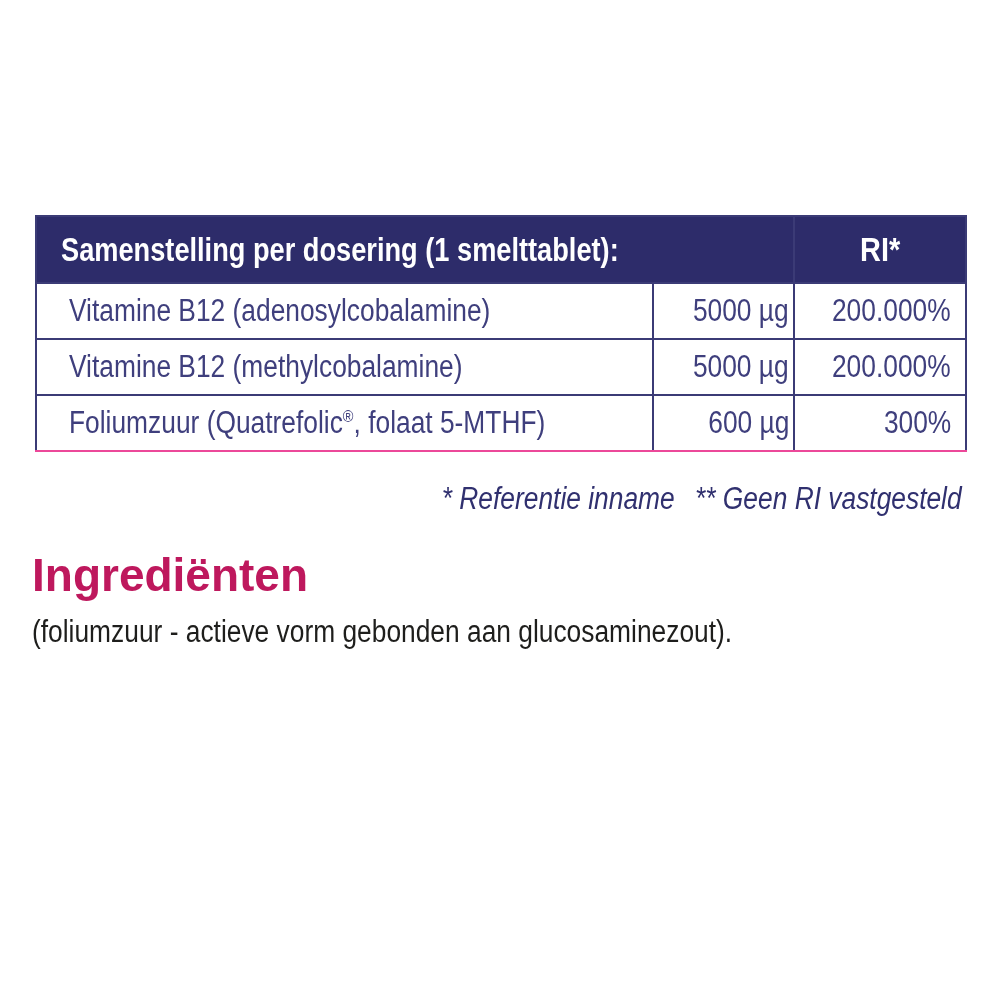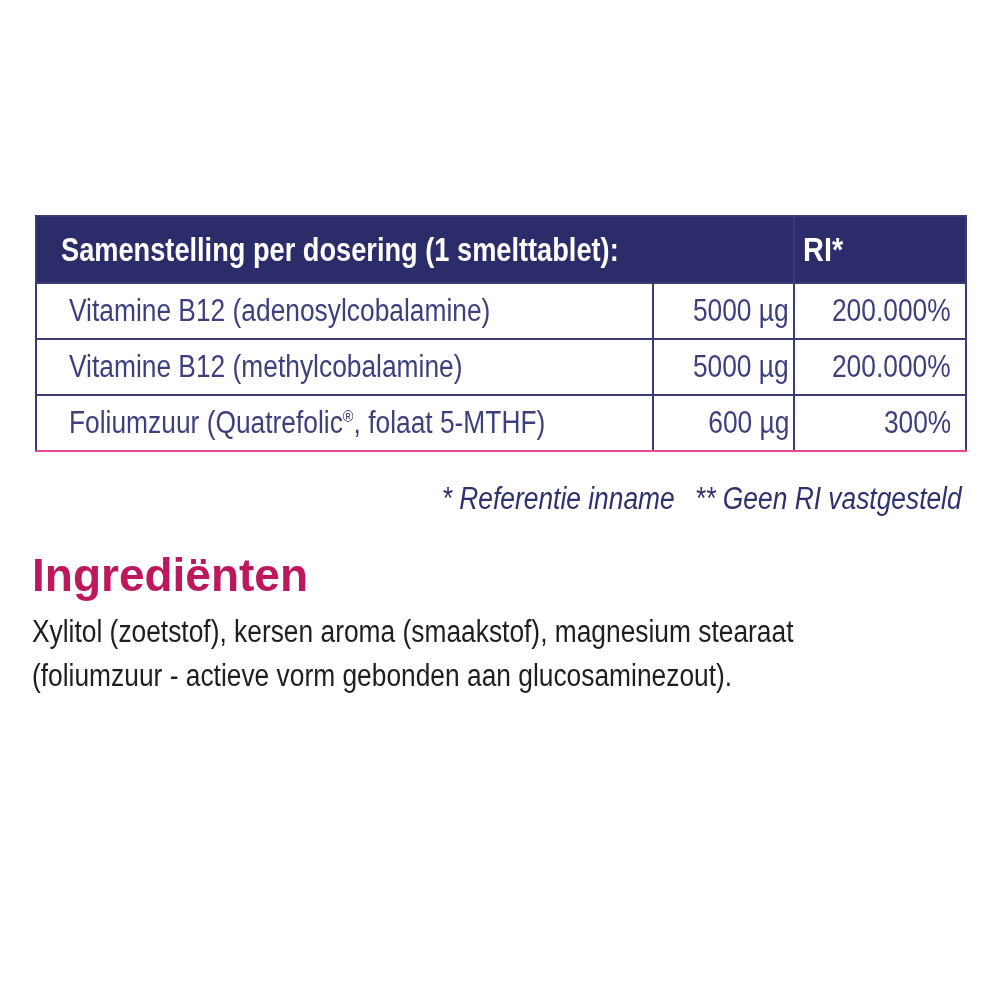--- a/index.html
+++ b/index.html
@@ -45,21 +45,21 @@
     font-size: 31px;
     vertical-align: middle;
     background: #ffffff;
   }
   tr.body-row:last-child td { border-bottom: 2px solid #ec4899; }
 
   .td-name  { text-align: left;  padding-left: 32px; }
   .td-amount{ text-align: right; padding-right: 4px; }
   .td-ri    { text-align: right; padding-right: 14px; }
   .th-title { text-align: left;  padding-left: 24px; }
-  .th-ri    { text-align: left; padding-right: 7px; }
+  .th-ri    { text-align: center; padding-right: 7px; }
 
   
   .cond-l {
     display: inline-block;
     transform: scaleX(0.85);
     transform-origin: left center;
     white-space: pre;
   }
   .cond-r {
     display: inline-block;
@@ -184,17 +184,16 @@
 
   <div class="footnote">
     <span class="inner">
       <span>* Referentie inname</span><span class="part2">** Geen RI vastgesteld</span>
     </span>
   </div>
 
   <div class="ingredients-heading">Ingrediënten</div>
 
   <div class="ingredients-text">
-    <div class="line"><span>Xylitol (zoetstof), kersen aroma (smaakstof), magnesium stearaat</span></div>
     <div class="line"><span>(foliumzuur - actieve vorm gebonden aan glucosaminezout).</span></div>
   </div>
 
 </div>
 
 </body></html>

